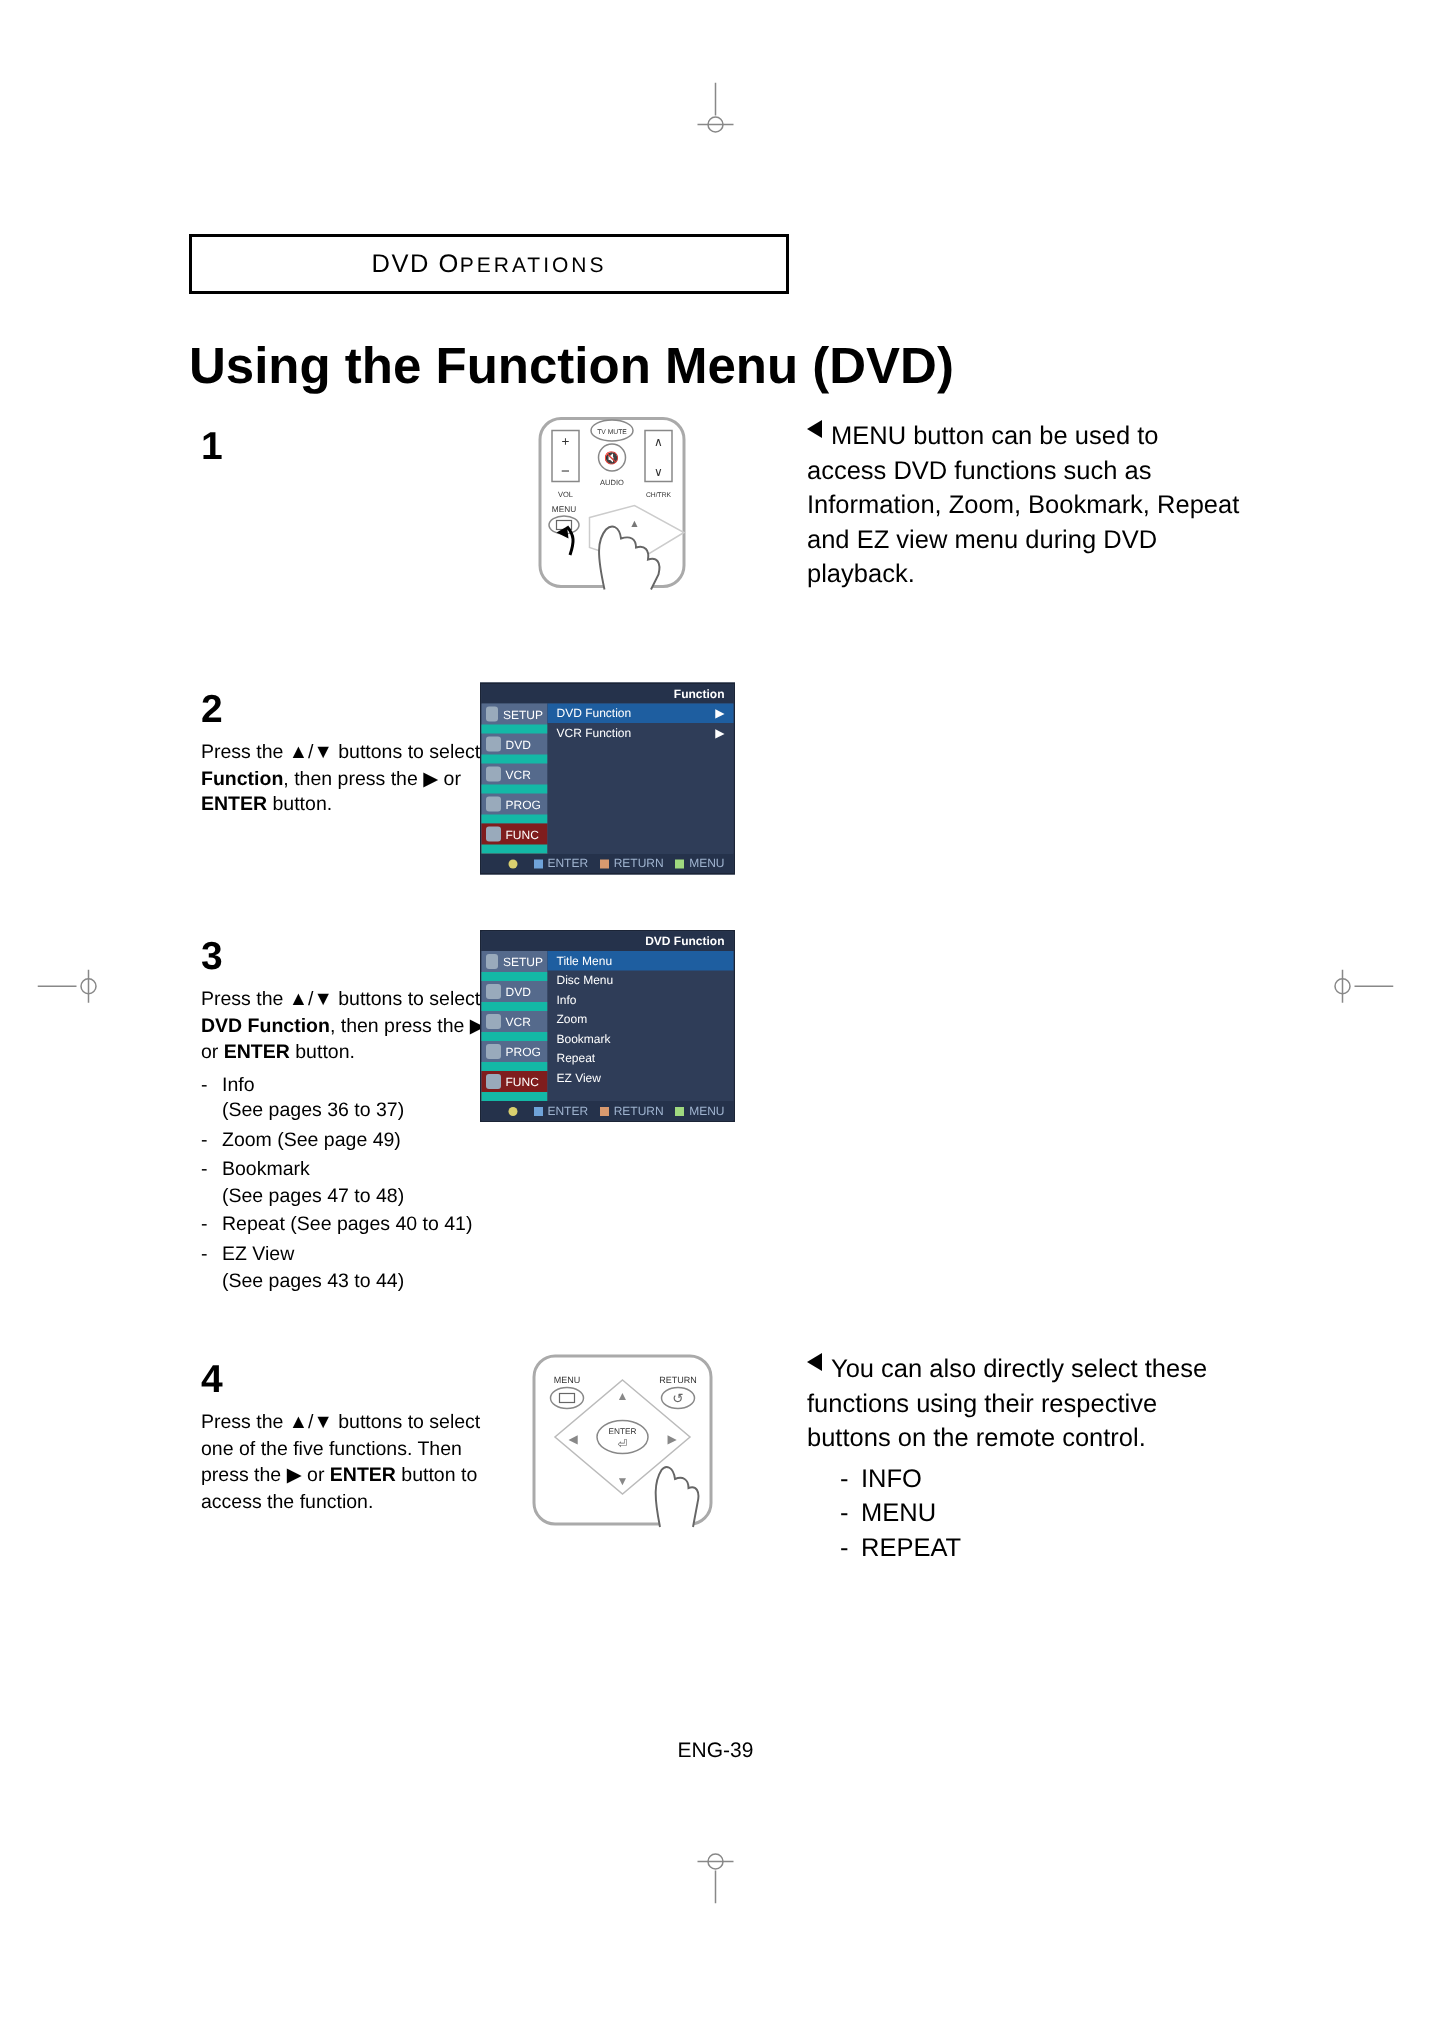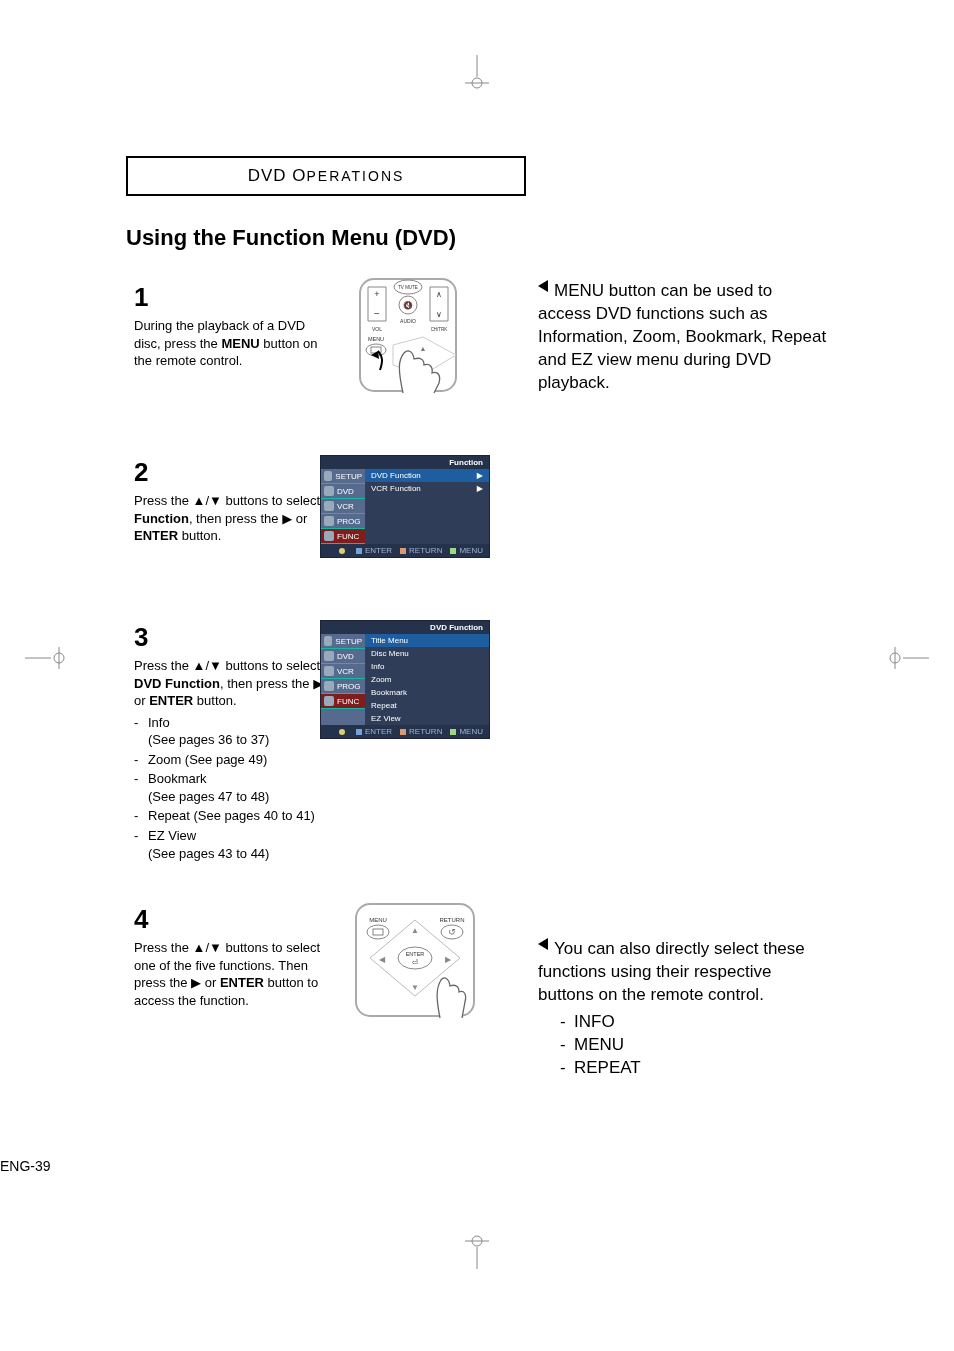--- a/index.html
+++ b/index.html
@@ -19,21 +19,21 @@
     width:400px; height:40px;
     border:2px solid #000;
     display:flex; align-items:center; justify-content:center;
   }
   .header-text { font-size:17px; letter-spacing:1px; }
   .header-text .smallcaps { font-size:14px; letter-spacing:2px; }
 
   .title {
     position:absolute;
     left:126px; top:225px;
-    font-size:22px; font-weight:bold;
+    font-size:34px; font-weight:bold;
     font-family: Arial, sans-serif;
   }
 
   
   .step {
     position:absolute;
     left:134px;
     width:200px;
     font-size:13px;
     line-height:1.35;
@@ -82,21 +82,21 @@
     font-weight:bold;
   }
   .osd .osd-body { display:flex; }
   .osd .osd-left {
     width:44px;
     background:#556a8c;
   }
   .osd .osd-left .row {
     display:flex; align-items:center; gap:3px;
     padding:2px 3px;
-    border-bottom:1px solid #14b8a6;
+    border-bottom:6px solid #14b8a6;
   }
   .osd .osd-left .row .ic {
     width:10px; height:10px; background:#9ab; border-radius:2px;
     display:inline-block;
   }
   .osd .osd-left .row.sel { background:#7f1d1d; }
   .osd .osd-right {
     flex:1;
     background:#2f3d58;
   }
@@ -133,21 +133,21 @@
   .remote2 {
     position:absolute;
     left:350px; top:898px;
     width:130px; height:125px;
   }
 
   
   .pagenum {
     position:absolute;
     left:0; right:0; top:1158px;
-    text-align:left;
+    text-align:center;
     font-size:14px;
   }
 
   
   .cmark-top { position:absolute; left:50%; top:55px; transform:translateX(-50%); }
   .cmark-bot { position:absolute; left:50%; top:1235px; transform:translateX(-50%); }
   .cmark-left { position:absolute; left:25px; top:660px; transform:translateY(-50%); }
   .cmark-right { position:absolute; right:25px; top:660px; transform:translateY(-50%); }
 
   .updown { font-family: Arial; }
@@ -185,23 +185,20 @@
 </div>
 
 <div class="header-box">
   <span class="header-text"><span>DVD O</span><span class="smallcaps">PERATIONS</span></span>
 </div>
 
 <div class="title">Using the Function Menu (DVD)</div>
 
 <div class="step" style="top:280px;">
   <div class="num">1</div>
-  <div>
-    <span>During the playback of a DVD disc, press the </span><b>MENU</b><span> button on the remote control.</span>
-  </div>
 </div>
 
 <div class="remote1">
   <svg class="remote-svg" viewBox="0 0 140 120">
     <rect x="22" y="4" width="96" height="112" rx="14" fill="#fff" stroke="#aaa" stroke-width="2"></rect>
 
     <path d="M30 12 h18 v34 h-18 z" fill="none" stroke="#888"></path>
     <text x="39" y="22" font-size="9" text-anchor="middle" fill="#333">+</text>
     <text x="39" y="42" font-size="10" text-anchor="middle" fill="#333">−</text>
     <text x="39" y="56" font-size="5" text-anchor="middle" fill="#333">VOL</text>
@@ -383,21 +380,21 @@
     <text x="65" y="67" font-size="8" text-anchor="middle" fill="#666">⏎</text>
     <text x="65" y="35" font-size="8" text-anchor="middle" fill="#888">▲</text>
     <text x="65" y="92" font-size="8" text-anchor="middle" fill="#888">▼</text>
     <text x="32" y="64" font-size="8" text-anchor="middle" fill="#888">◀</text>
     <text x="98" y="64" font-size="8" text-anchor="middle" fill="#888">▶</text>
 
     <path d="M90 120 C86 100 86 90 91 82 C94 78 99 80 100 88 C105 86 109 88 109 94 C114 92 117 96 115 104 L112 120" fill="#fff" stroke="#666" stroke-width="1.3"></path>
   </svg>
 </div>
 
-<div class="note" style="top:902px;margin-top:36px;">
+<div class="note" style="top:902px;">
   <span class="tri"></span><span>You can also directly select these functions using their respective buttons on the remote control.</span>
   <ul>
     <li>INFO</li>
     <li>MENU</li>
     <li>REPEAT</li>
   </ul>
 </div>
 
 <div class="pagenum">ENG-39</div>
 

